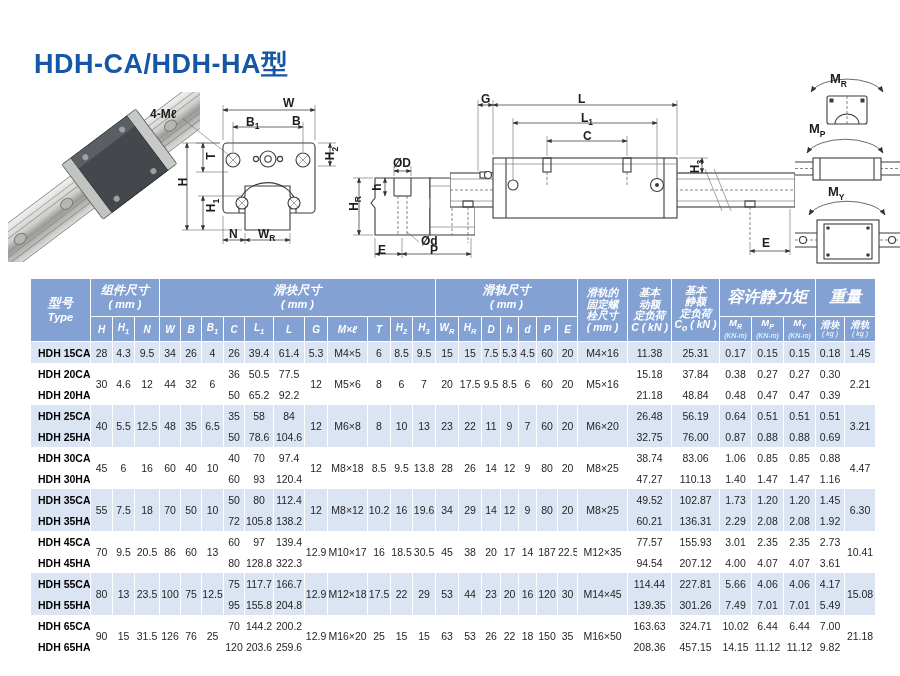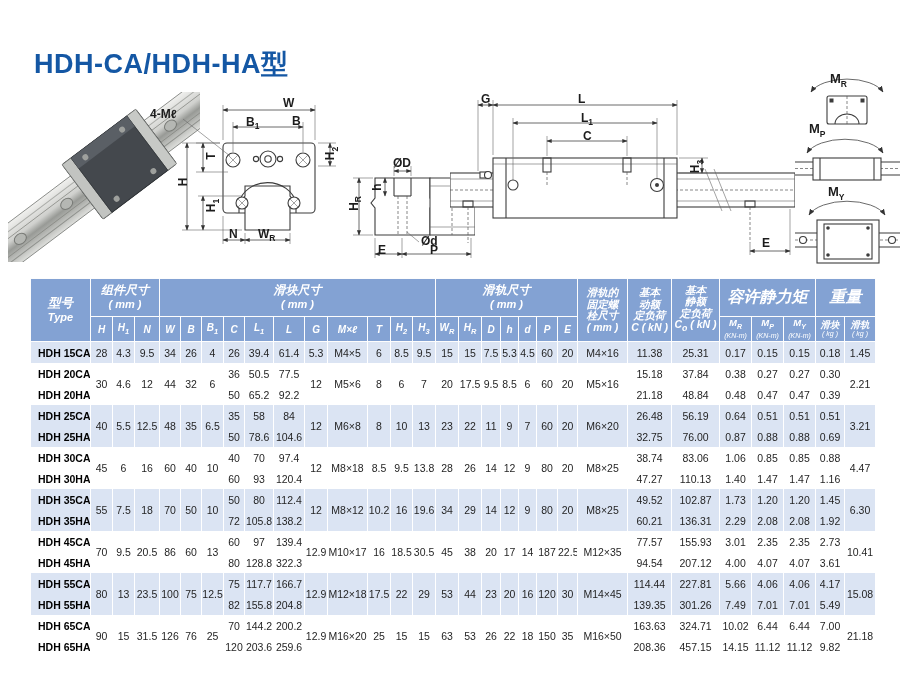--- a/index.html
+++ b/index.html
@@ -683,21 +683,21 @@
           <td>114.44</td>
           <td>227.81</td>
           <td>5.66</td>
           <td>4.06</td>
           <td>4.06</td>
           <td>4.17</td>
           <td rowspan="2">15.08</td>
         </tr>
         <tr class="shade">
           <td class="type">HDH 55HA</td>
-          <td>82</td>
+          <td>95</td>
           <td>155.8</td>
           <td>204.8</td>
           <td>139.35</td>
           <td>301.26</td>
           <td>7.49</td>
           <td>7.01</td>
           <td>7.01</td>
           <td>5.49</td>
         </tr>
         <tr>

